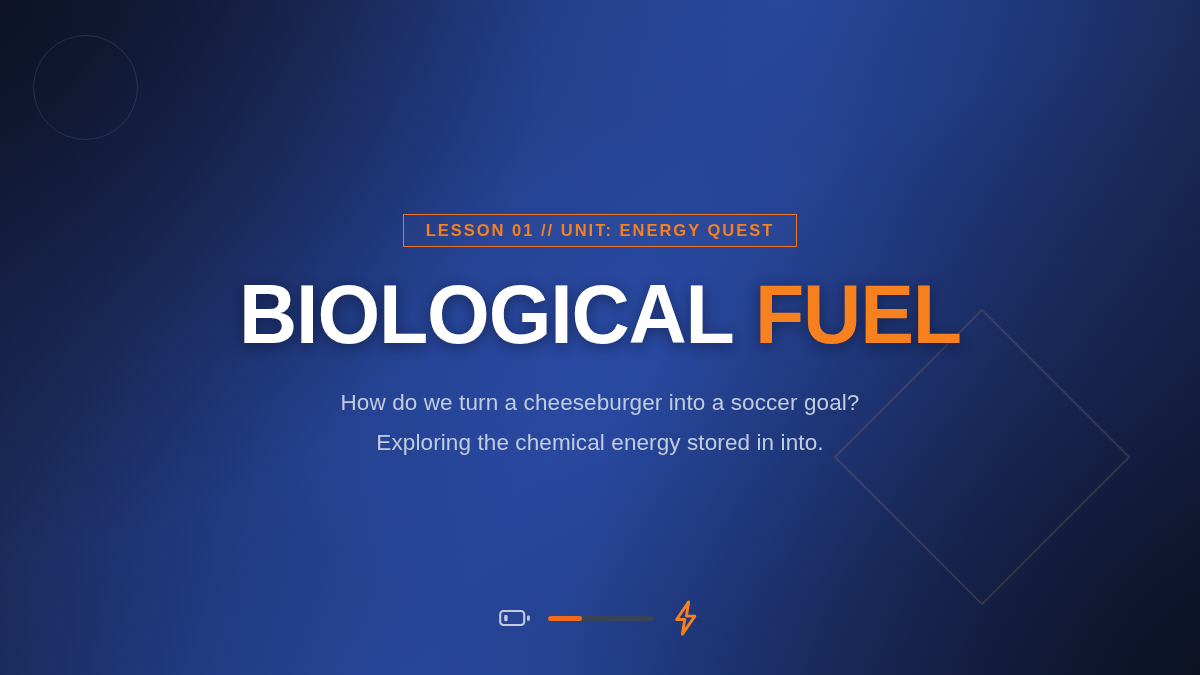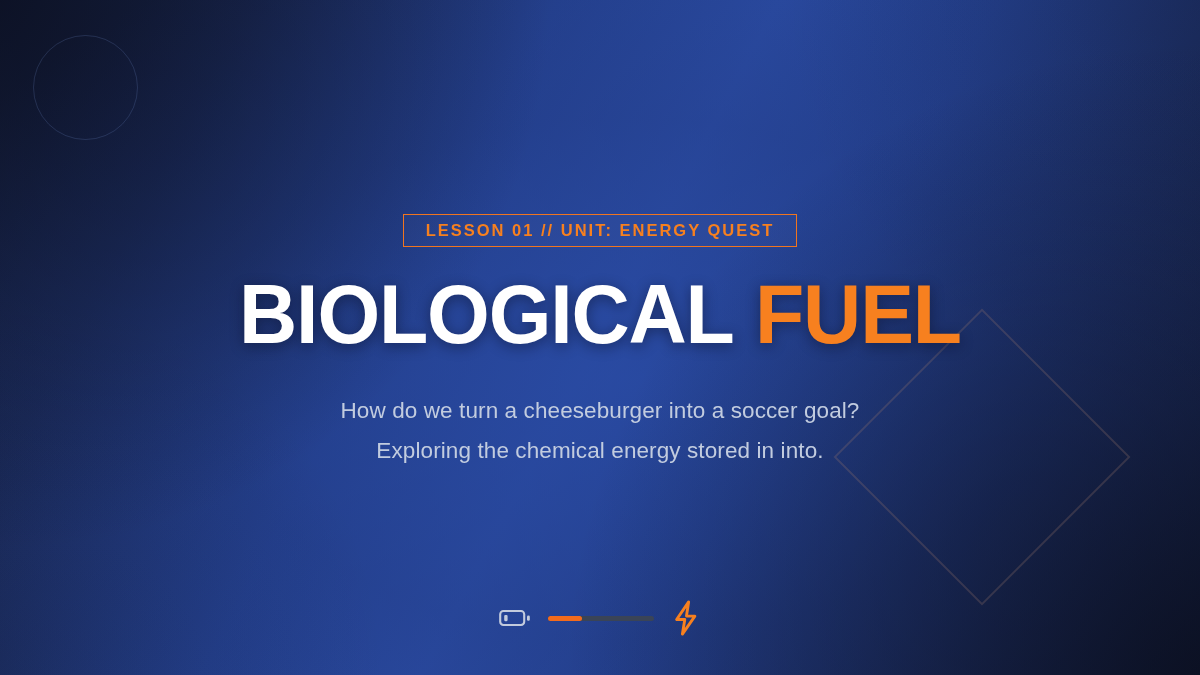--- a/index.html
+++ b/index.html
@@ -106,21 +106,21 @@
     white-space: nowrap;
     text-shadow: 0 3px 14px rgba(8,12,28,0.45);
     font-family: "Liberation Sans", sans-serif;
     transform: scaleX(0.96);
   }
   .headline .w1 { color: #ffffff; }
   .headline .w2 { color: #f7801f; }
 
   
   .subtitle {
-    margin-top: 36px;
+    margin-top: 28px;
     text-align: center;
     color: #c2ccdf;
     font-size: 22.5px;
     line-height: 1.78;
     font-weight: normal;
     letter-spacing: 0.1px;
   }
   .subtitle .line { display: block; }
 
   

